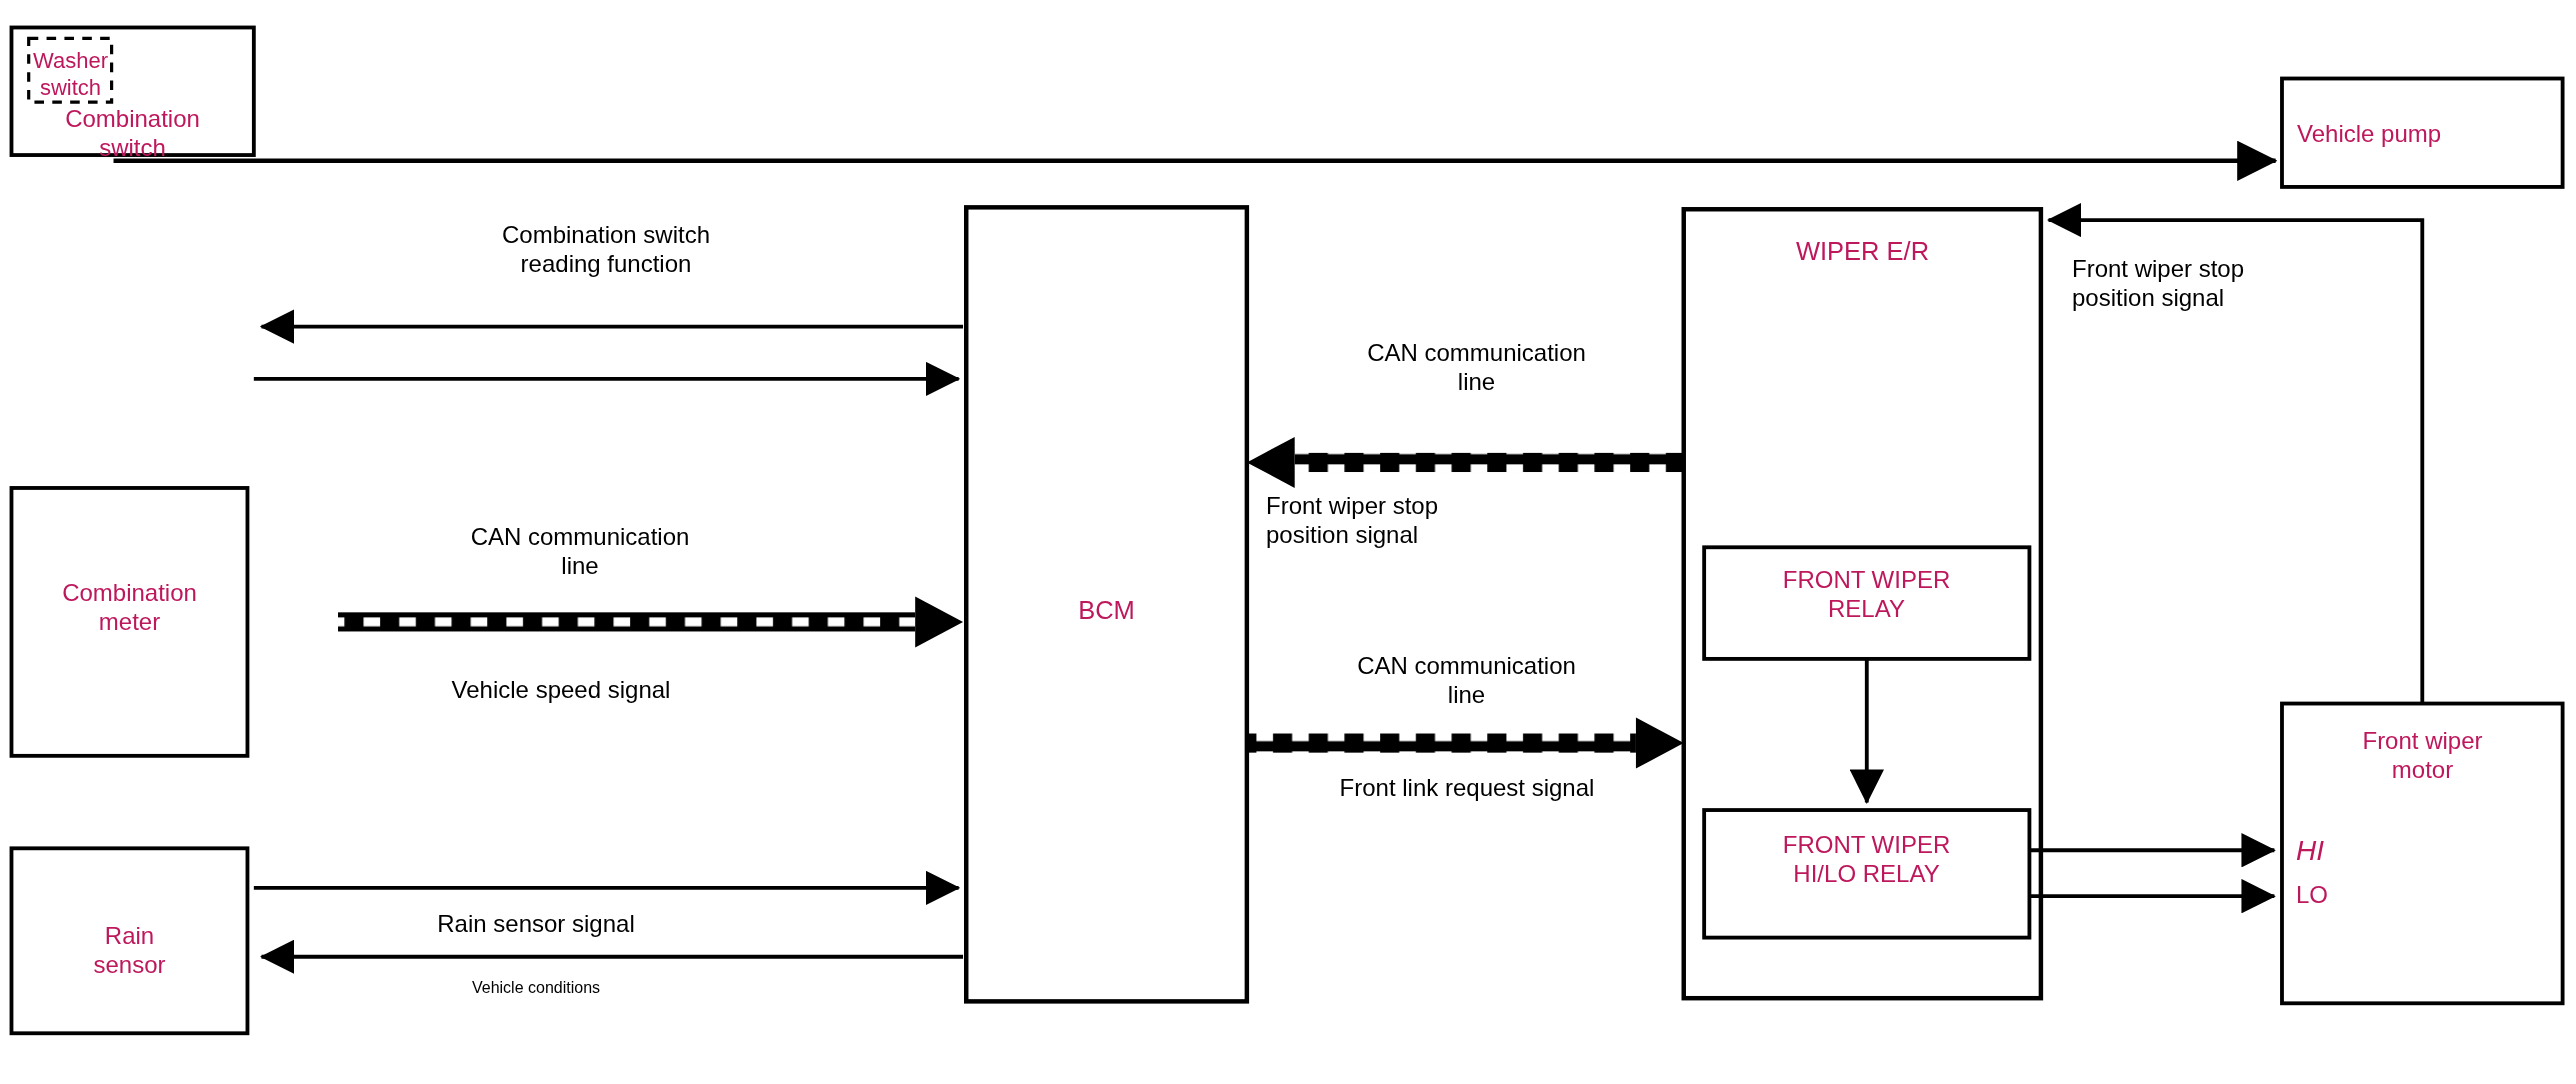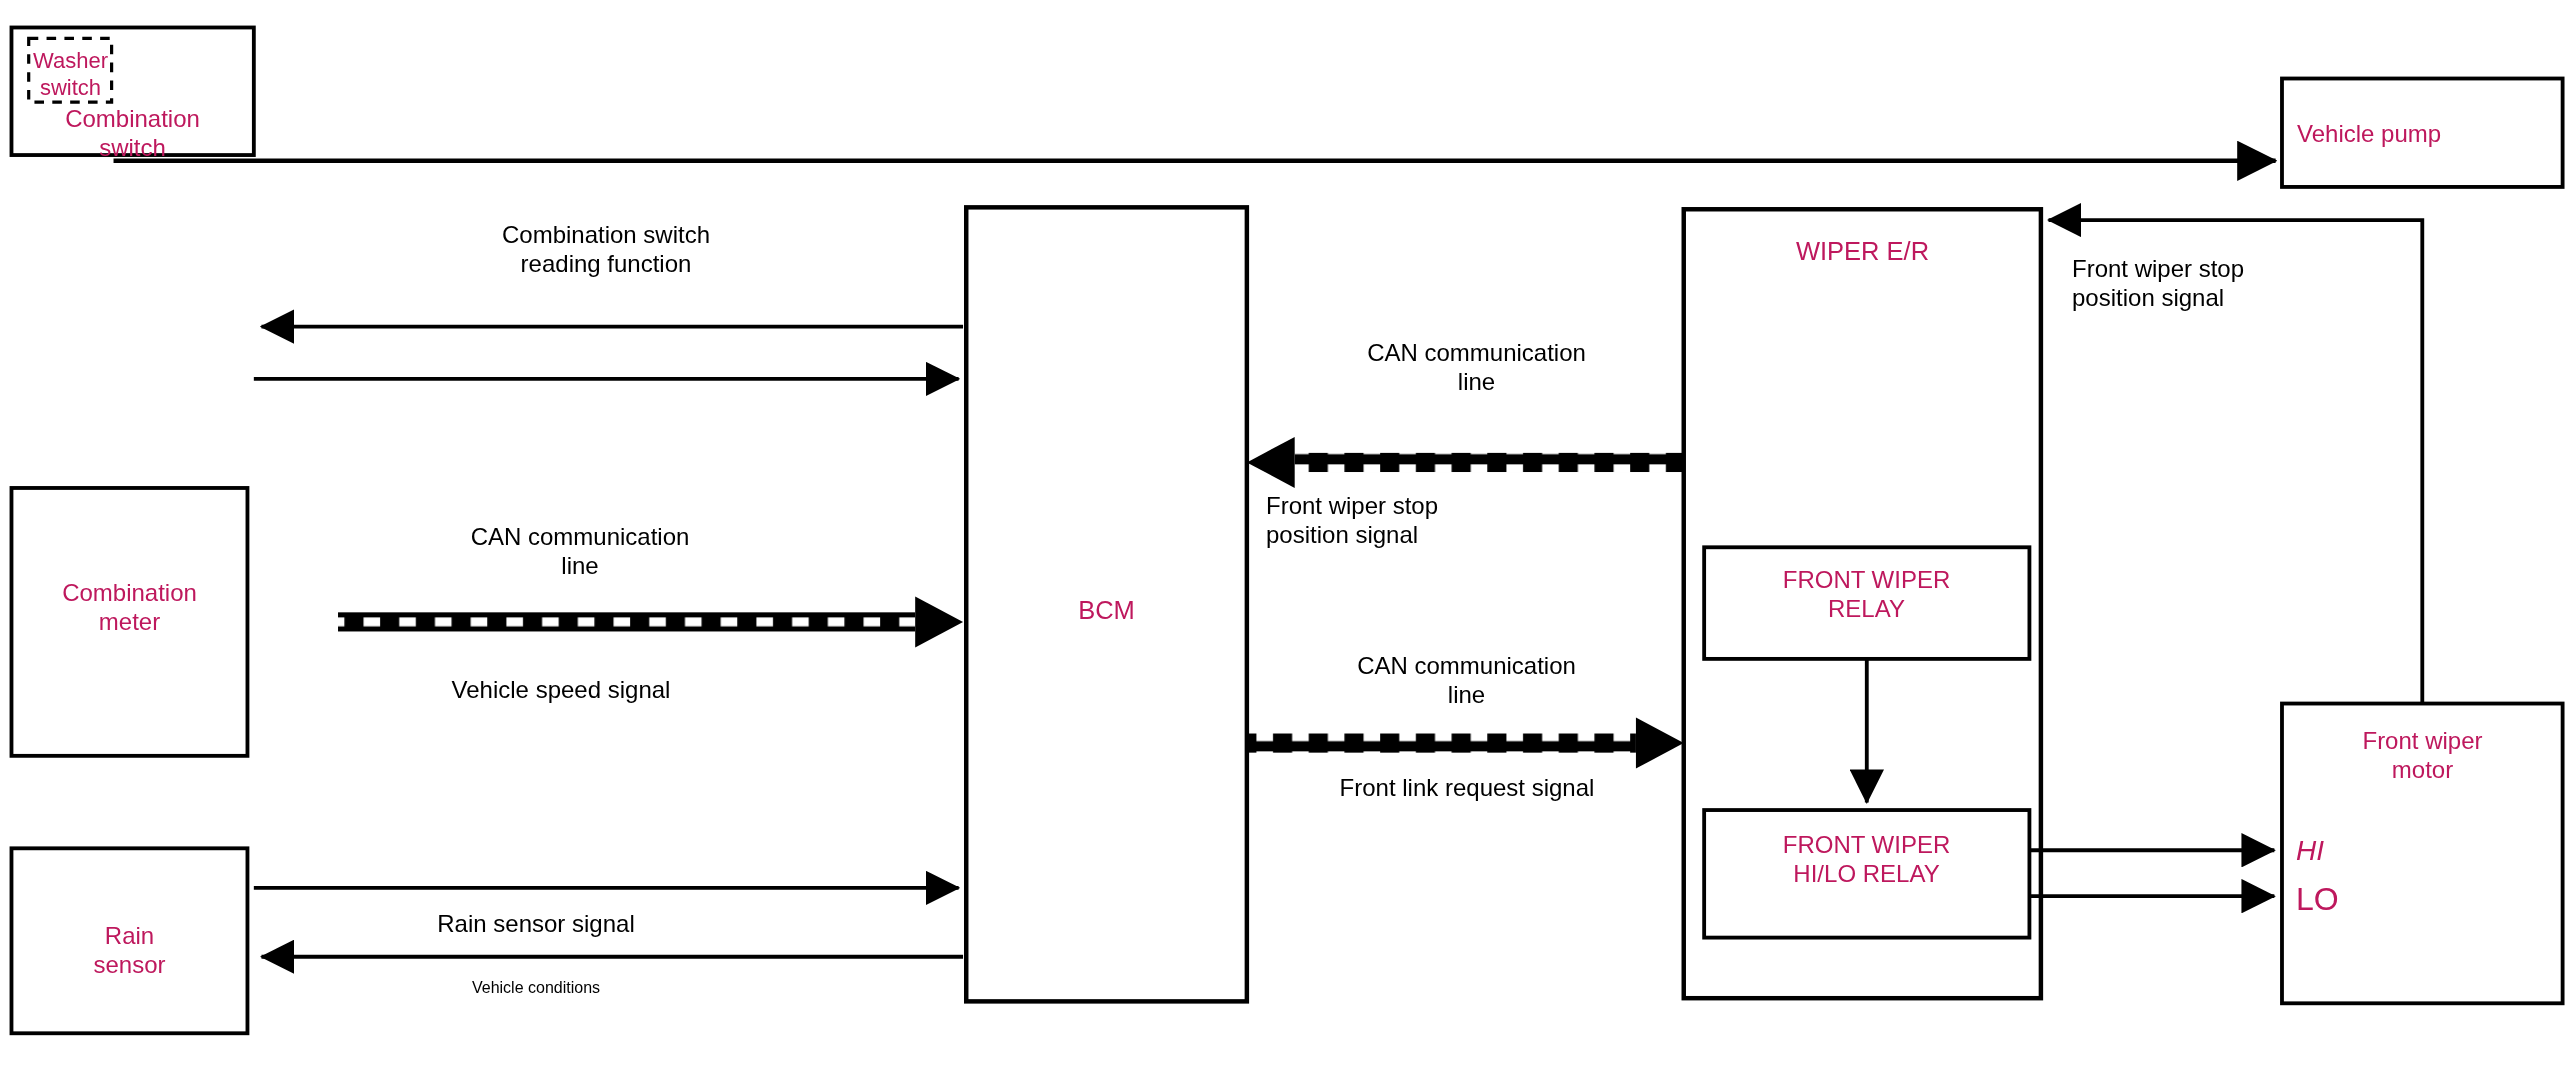--- a/index.html
+++ b/index.html
@@ -119,21 +119,21 @@
 RELAY</div>
 
   <div class="boxlabel" style="left:1704px;top:830px;width:325px;font-size:24px;">FRONT WIPER
 HI/LO RELAY</div>
 
   <div class="boxlabel" style="left:2282px;top:726px;width:281px;font-size:24px;">Front wiper
 motor</div>
 
   <div class="boxlabel lbl-left" style="left:2296px;top:834px;width:128px;font-size:28px;font-style:italic;">HI</div>
 
-  <div class="boxlabel lbl-left" style="left:2296px;top:880px;width:128px;font-size:32px;">LO</div>
+  <div class="boxlabel lbl-left" style="left:2296px;top:880px;width:128px;font-size:24px;">LO</div>
 
   <div class="edgelabel" style="left:383px;top:220px;width:446px;font-size:24px;">Combination switch
 reading function</div>
 
   <div class="edgelabel" style="left:376px;top:522px;width:408px;font-size:24px;">CAN communication
 line</div>
 
   <div class="edgelabel" style="left:357px;top:652px;width:408px;font-size:24px;margin-top:23px;">Vehicle speed signal</div>
 
 

